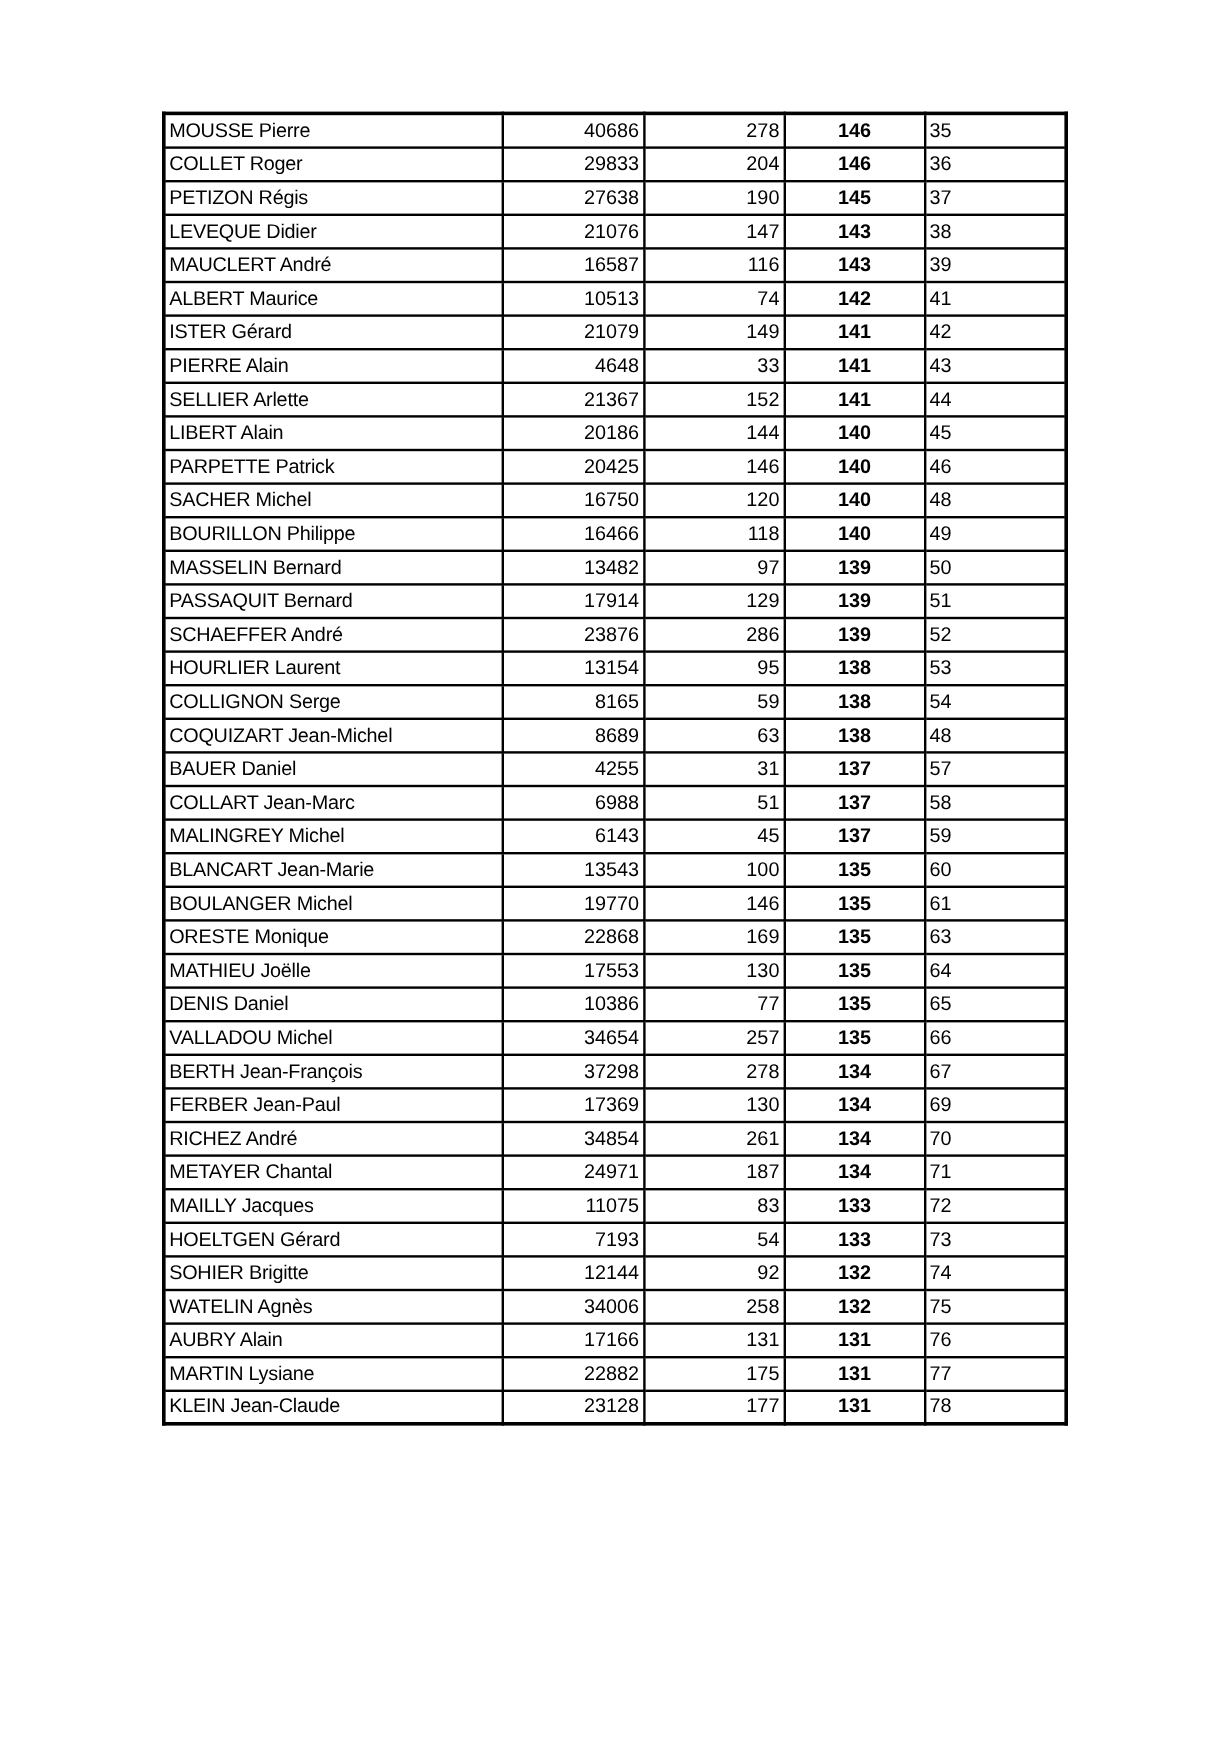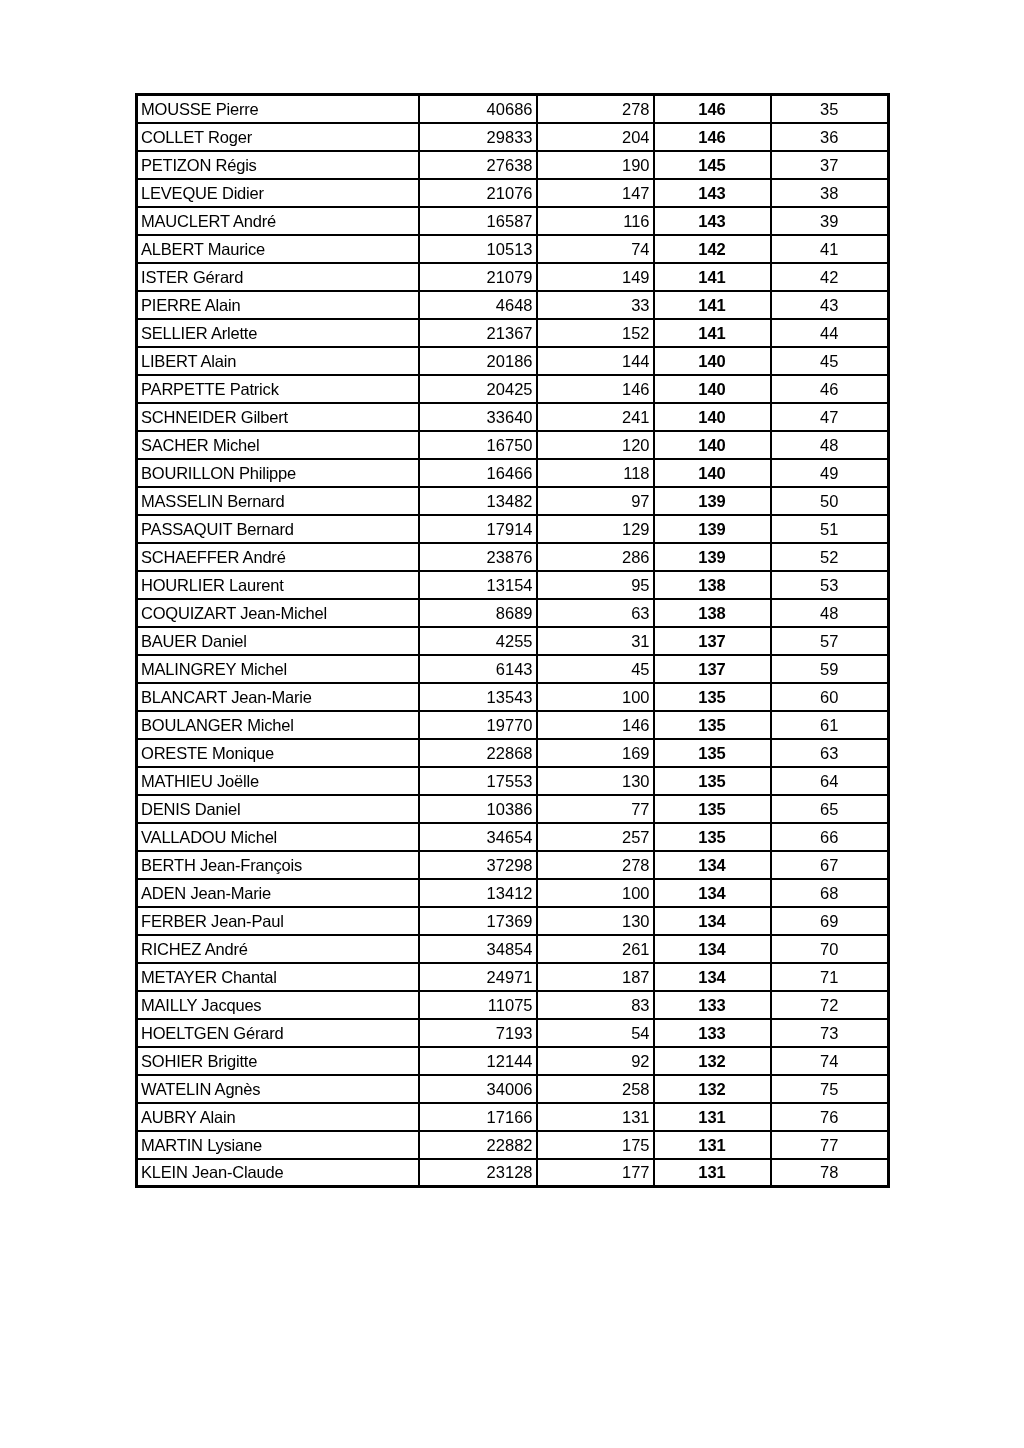--- a/index.html
+++ b/index.html
@@ -40,21 +40,21 @@
       box-sizing: border-box;
     }
     col.c-name { width: 282px; }
     col.c-a    { width: 118px; }
     col.c-b    { width: 117px; }
     col.c-c    { width: 117px; }
     col.c-d    { width: 118px; }
     td.name { text-align: left; letter-spacing: -0.2px; }
     td.num  { text-align: right; }
     td.score { text-align: center; font-weight: bold; font-size: 16px; }
-    td.rank  { text-align: center; font-size: 18px; }
+    td.rank  { font-size: 18px; }
     tr { height: 28px; }
   </style>
 </head>
 <body>
 
 <div class="page">
   <table class="ranking">
     <colgroup>
       <col class="c-name">
         <col class="c-a">
@@ -145,27 +145,20 @@
   </tr>
 
   <tr>
     <td class="name">PARPETTE Patrick</td>
     <td class="num">20425</td>
     <td class="num">146</td>
     <td class="score">140</td>
     <td class="rank">46</td>
   </tr>
 
-  <tr>
-    <td class="name">SCHNEIDER Gilbert</td>
-    <td class="num">33640</td>
-    <td class="num">241</td>
-    <td class="score">140</td>
-    <td class="rank">47</td>
-  </tr>
 
   <tr>
     <td class="name">SACHER Michel</td>
     <td class="num">16750</td>
     <td class="num">120</td>
     <td class="score">140</td>
     <td class="rank">48</td>
   </tr>
 
   <tr>
@@ -201,38 +194,52 @@
   </tr>
 
   <tr>
     <td class="name">HOURLIER Laurent</td>
     <td class="num">13154</td>
     <td class="num">95</td>
     <td class="score">138</td>
     <td class="rank">53</td>
   </tr>
 
+  <tr>
+    <td class="name">COLLIGNON Serge</td>
+    <td class="num">8165</td>
+    <td class="num">59</td>
+    <td class="score">138</td>
+    <td class="rank">54</td>
+  </tr>
 
   <tr>
     <td class="name">COQUIZART Jean-Michel</td>
     <td class="num">8689</td>
     <td class="num">63</td>
     <td class="score">138</td>
     <td class="rank">48</td>
   </tr>
 
 
   <tr>
     <td class="name">BAUER Daniel</td>
     <td class="num">4255</td>
     <td class="num">31</td>
     <td class="score">137</td>
     <td class="rank">57</td>
   </tr>
 
+  <tr>
+    <td class="name">COLLART Jean-Marc</td>
+    <td class="num">6988</td>
+    <td class="num">51</td>
+    <td class="score">137</td>
+    <td class="rank">58</td>
+  </tr>
 
   <tr>
     <td class="name">MALINGREY Michel</td>
     <td class="num">6143</td>
     <td class="num">45</td>
     <td class="score">137</td>
     <td class="rank">59</td>
   </tr>
 
   <tr>
@@ -285,27 +292,20 @@
   </tr>
 
   <tr>
     <td class="name">BERTH Jean-François</td>
     <td class="num">37298</td>
     <td class="num">278</td>
     <td class="score">134</td>
     <td class="rank">67</td>
   </tr>
 
-  <tr>
-    <td class="name">ADEN Jean-Marie</td>
-    <td class="num">13412</td>
-    <td class="num">100</td>
-    <td class="score">134</td>
-    <td class="rank">68</td>
-  </tr>
 
   <tr>
     <td class="name">FERBER Jean-Paul</td>
     <td class="num">17369</td>
     <td class="num">130</td>
     <td class="score">134</td>
     <td class="rank">69</td>
   </tr>
 
   <tr>

